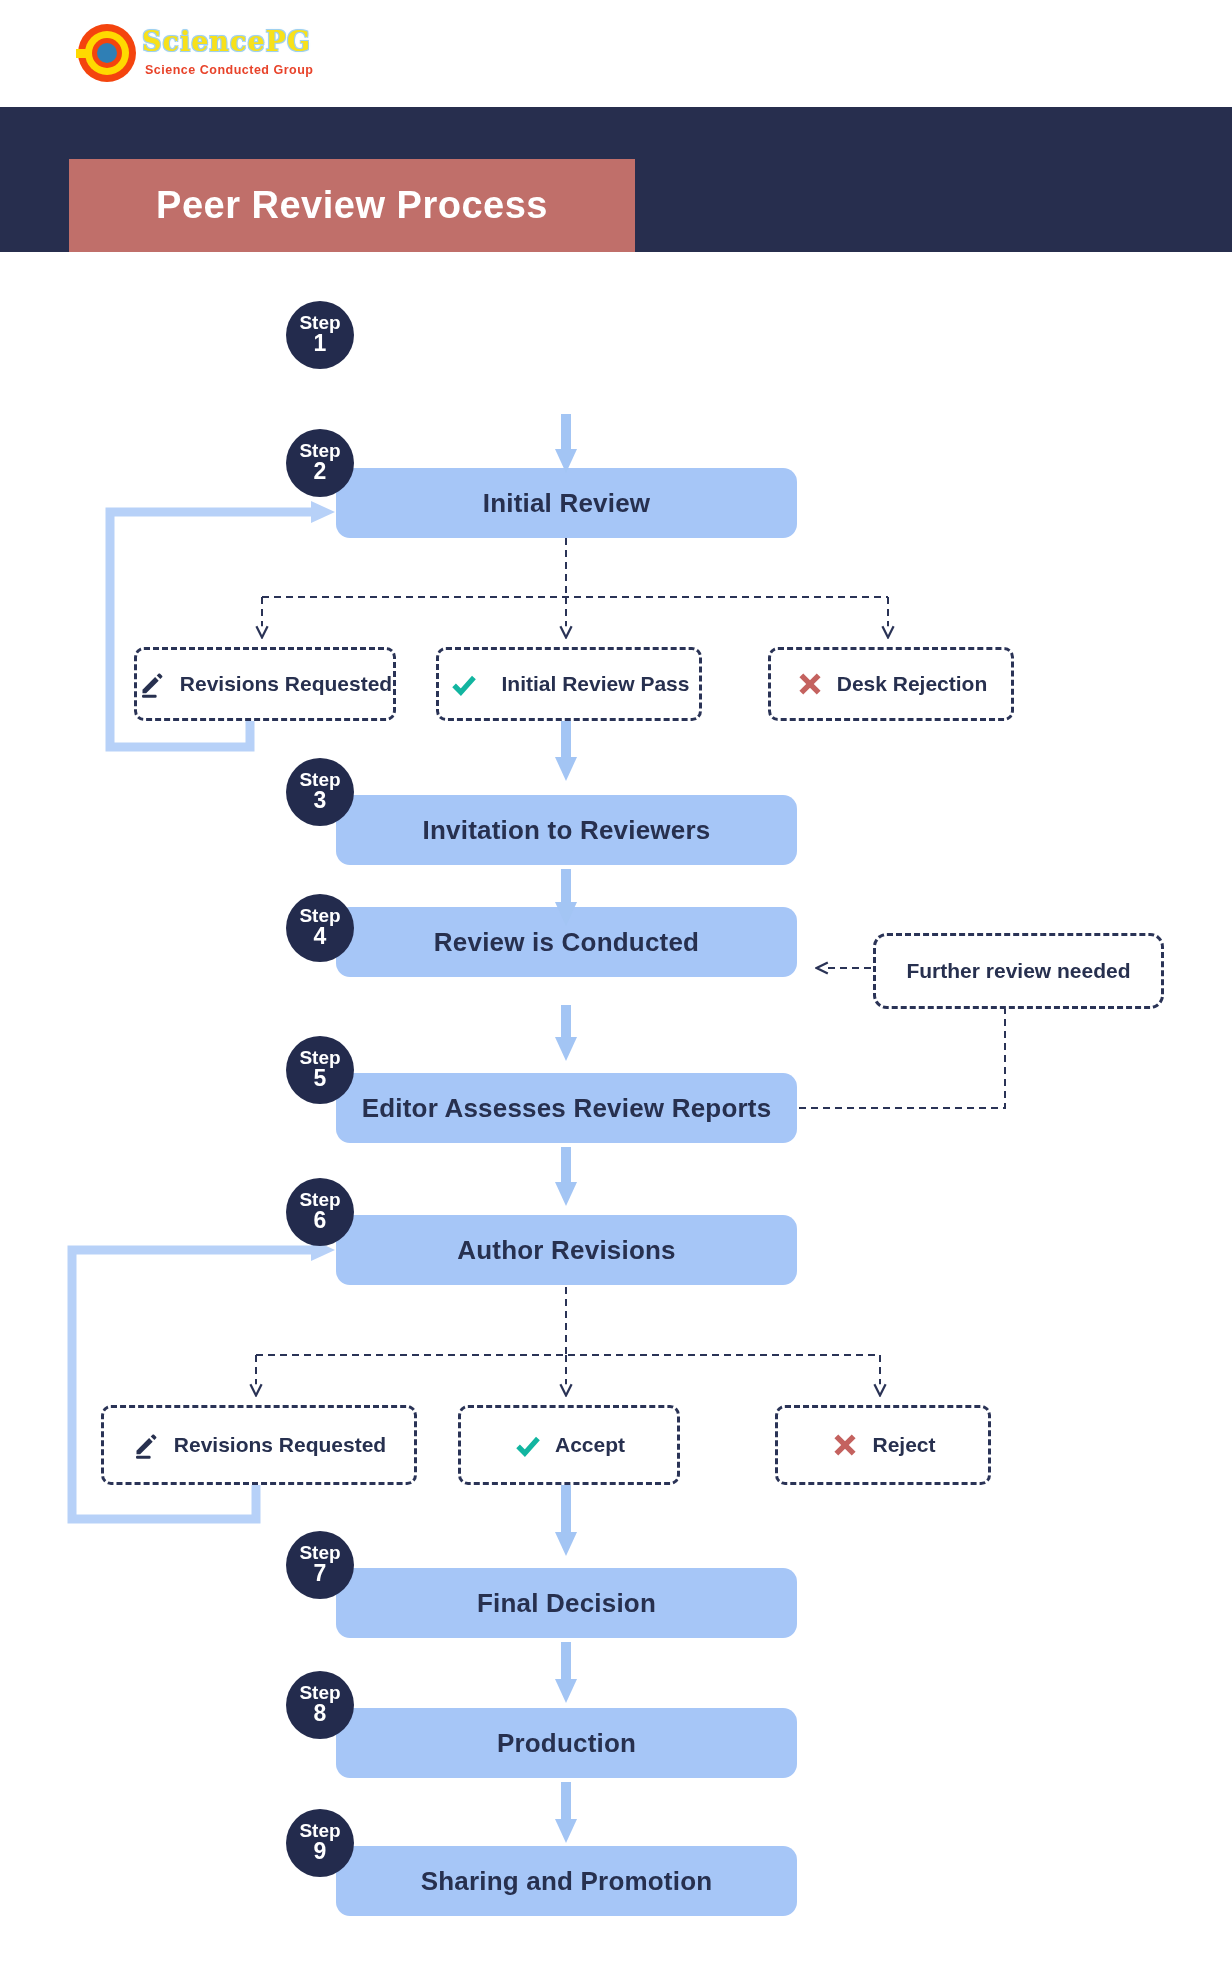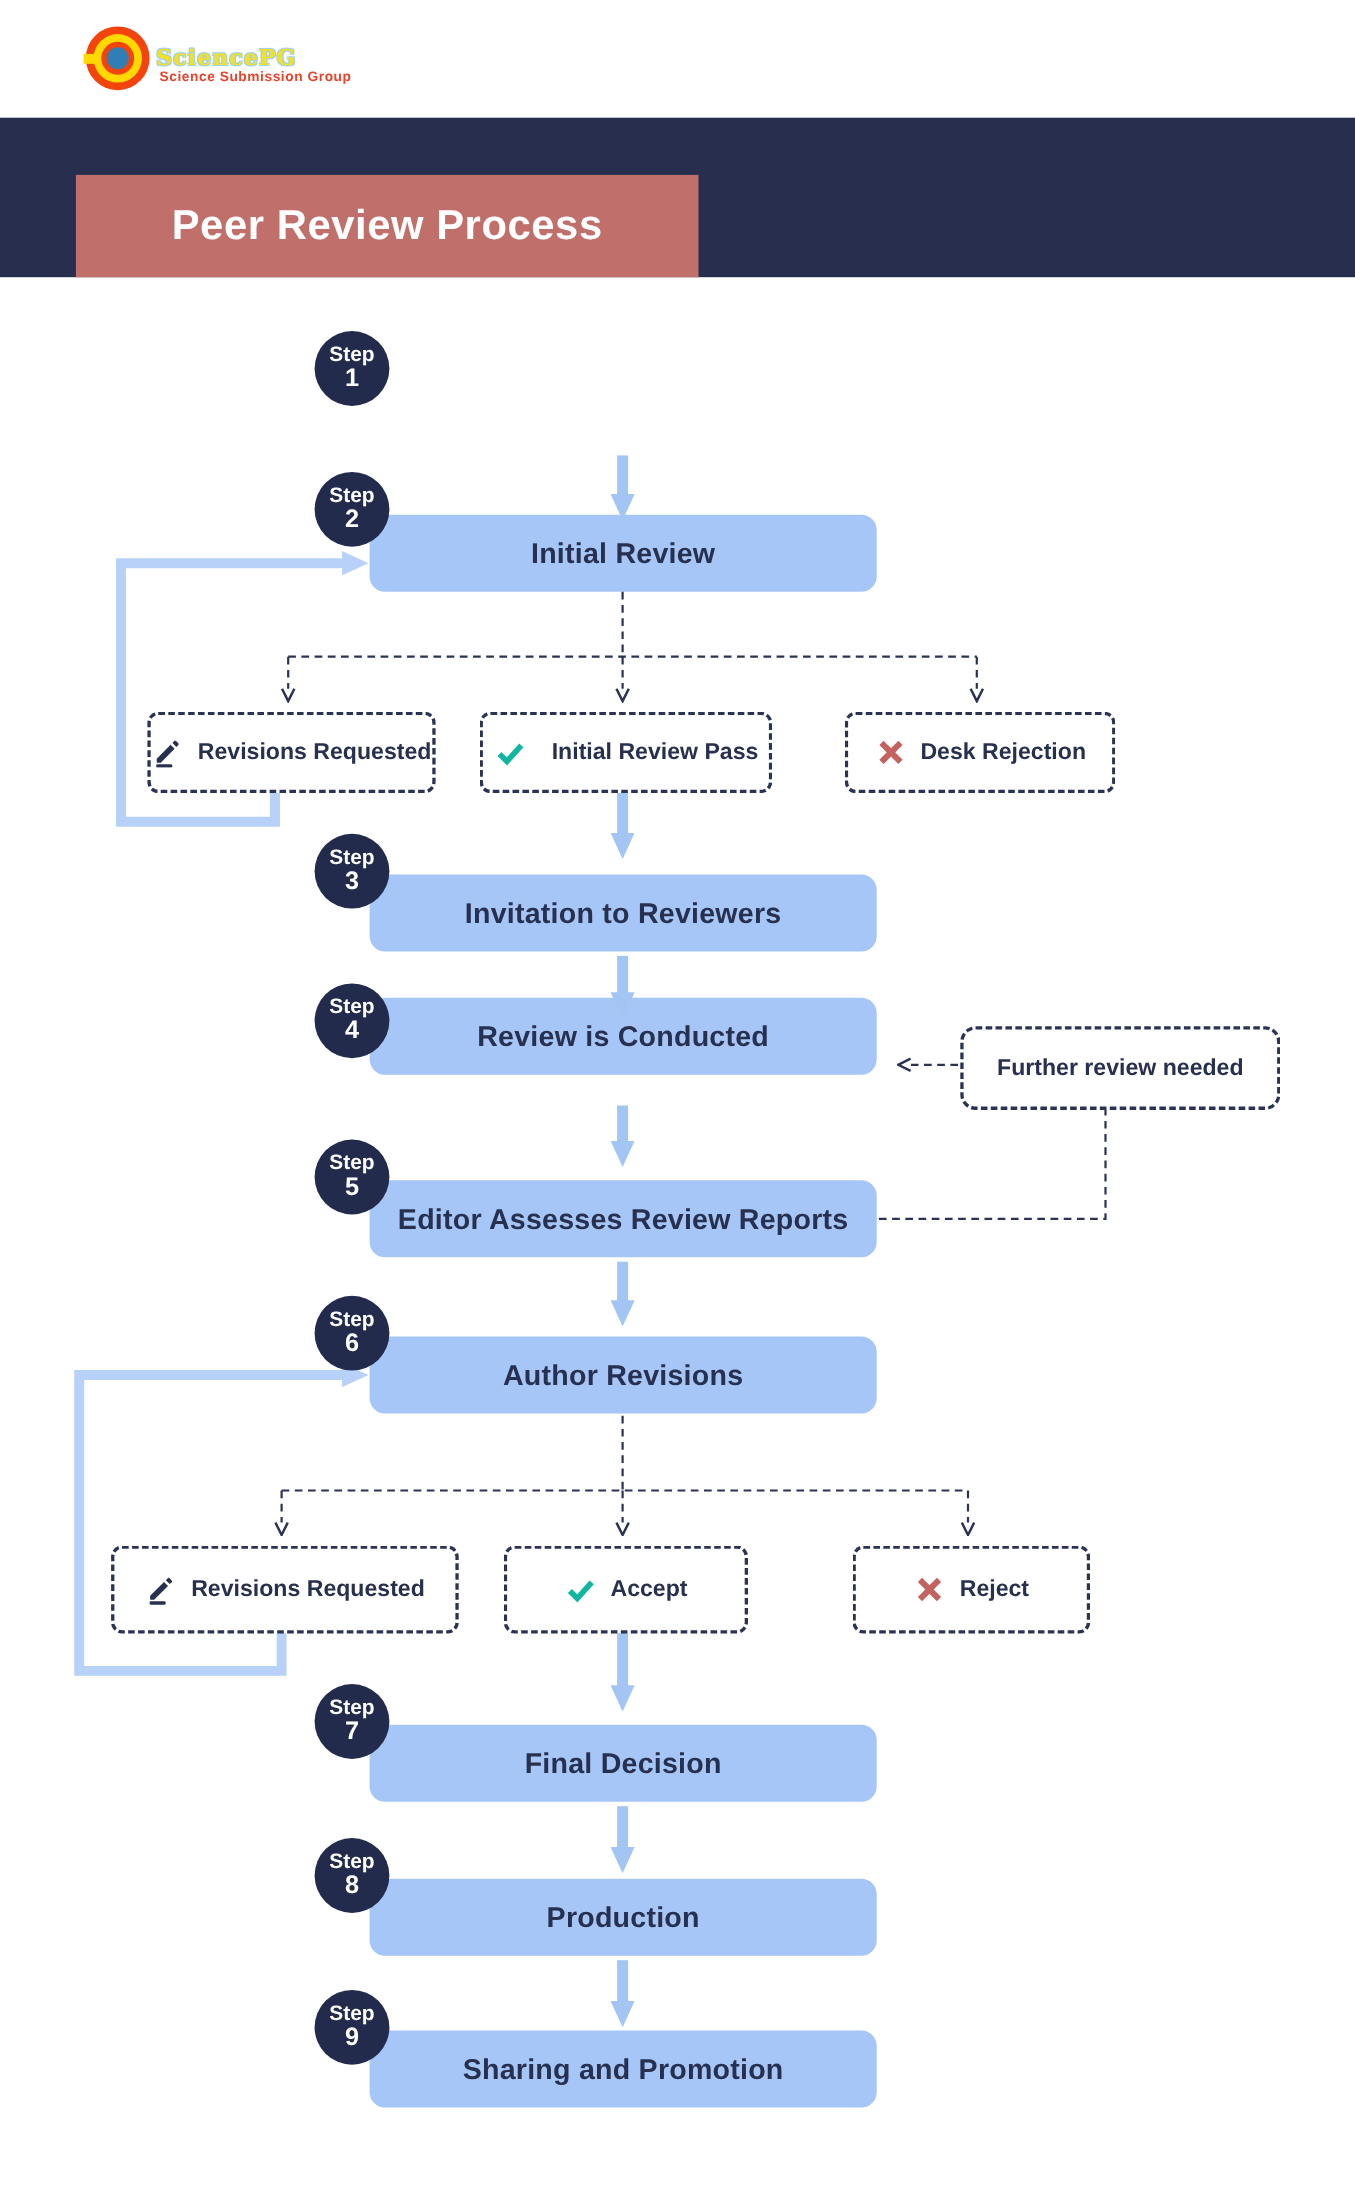--- a/index.html
+++ b/index.html
@@ -9,22 +9,22 @@
   }
   
   .logo-row{position:absolute;left:0;top:0;width:1232px;height:107px;background:#ffffff;}
   .logo-mark{position:absolute;left:78px;top:24px;width:58px;height:58px;}
   .logo-ring-outer{position:absolute;left:0;top:0;width:58px;height:58px;border-radius:50%;background:#f4440e;}
   .logo-ring-yellow{position:absolute;left:7px;top:7px;width:44px;height:44px;border-radius:50%;background:#ffd900;}
   .logo-ring-red{position:absolute;left:14px;top:14px;width:30px;height:30px;border-radius:50%;background:#f4440e;}
   .logo-core{position:absolute;left:19px;top:19px;width:20px;height:20px;border-radius:50%;background:#2f7fb5;}
   .logo-stripe{position:absolute;left:-2px;top:25px;width:16px;height:9px;background:#ffd900;}
   .brand-name{
-    position:absolute;left:142px;top:40px;font-family:"DejaVu Serif",serif;
-    font-size:20px;font-weight:700;color:#f8e11a;letter-spacing:1px;
+    position:absolute;left:142px;top:26px;font-family:"DejaVu Serif",serif;
+    font-size:27px;font-weight:700;color:#f8e11a;letter-spacing:1px;
     text-shadow:-1px -1px 0 #9fd0ef,1px -1px 0 #9fd0ef,-1px 1px 0 #9fd0ef,1px 1px 0 #9fd0ef,0 0 3px #bfe3f7;
   }
   .brand-tagline{position:absolute;left:145px;top:63px;font-size:12.5px;font-weight:700;color:#e8432a;letter-spacing:.5px;}
   .navy-band{position:absolute;left:0;top:107px;width:1232px;height:145px;background:#272e4e;}
   .title-banner{
     position:absolute;left:69px;top:159px;width:566px;height:93px;background:#c06f6a;
     display:flex;align-items:center;justify-content:center;
   }
   .title-banner span{color:#ffffff;font-size:38px;font-weight:700;letter-spacing:.5px;}
   
@@ -59,21 +59,21 @@
 
   <div class="logo-row">
     <div class="logo-mark">
       <div class="logo-ring-outer"></div>
       <div class="logo-ring-yellow"></div>
       <div class="logo-stripe"></div>
       <div class="logo-ring-red"></div>
       <div class="logo-core"></div>
     </div>
     <div class="brand-name">SciencePG</div>
-    <div class="brand-tagline">Science Submission Group</div>
+    <div class="brand-tagline">Science Conducted Group</div>
   </div>
 
   <div class="navy-band"></div>
   <div class="title-banner">
     <span>Peer Review Process</span>
   </div>
 
   <svg class="connectors" width="1232" height="1986" viewBox="0 0 1232 1986">
     <defs>
       <marker id="mBlue" markerUnits="userSpaceOnUse" markerWidth="24" markerHeight="22" viewBox="0 0 24 22" refX="1" refY="11" orient="auto">

